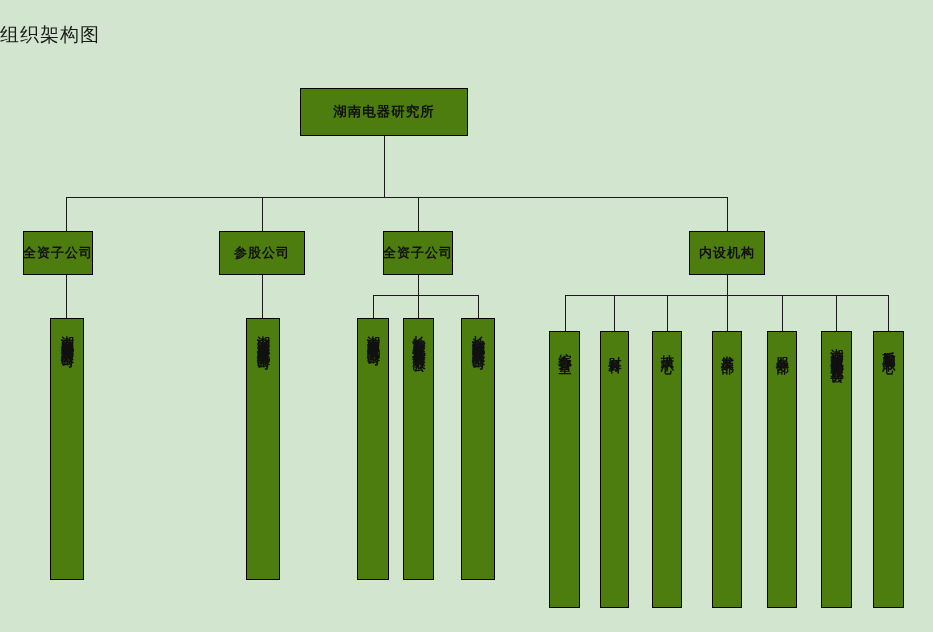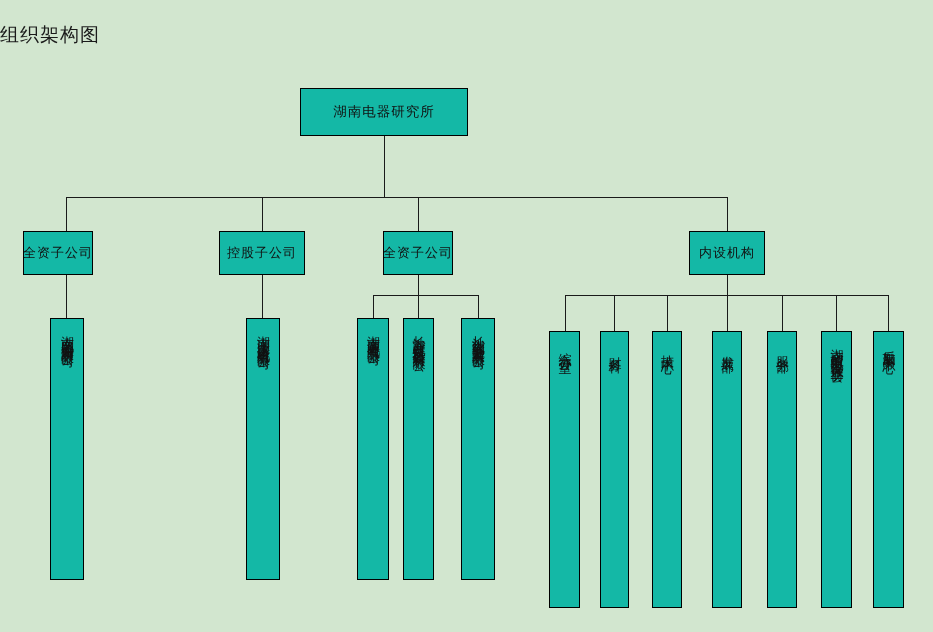--- a/index.html
+++ b/index.html
@@ -27,24 +27,25 @@
     width: 933px;
     font-size: 19px;
     color: #1a1a1a;
     letter-spacing: 1px;
     white-space: nowrap;
     margin-top: 16px;
   }
   .node {
     position: absolute;
     box-sizing: border-box;
-    background: #14b8a6;
+    background: #4d7c0f;
     border: 1px solid #000000;
     color: #111111;
     overflow: hidden;
+    font-weight: bold;
   }
   
   .node.horiz {
     display: flex;
     align-items: center;
     justify-content: center;
     font-size: 13px;
     letter-spacing: 1px;
     white-space: nowrap;
   }
@@ -90,21 +91,21 @@
 
   <div class="line v" style="left:66px; top:197px; height:34px;"></div>
   <div class="line v" style="left:262px; top:197px; height:34px;"></div>
   <div class="line v" style="left:418px; top:197px; height:34px;"></div>
   <div class="line v" style="left:727px; top:197px; height:34px;"></div>
 
   <div class="node horiz" style="left:23px; top:231px; width:70px; height:44px;">
     <span>全资子公司</span>
   </div>
   <div class="node horiz" style="left:219px; top:231px; width:86px; height:44px;">
-    <span>控股子公司</span>
+    <span>参股公司</span>
   </div>
   <div class="node horiz" style="left:383px; top:231px; width:70px; height:44px;">
     <span>全资子公司</span>
   </div>
   <div class="node horiz" style="left:689px; top:231px; width:76px; height:44px;">
     <span>内设机构</span>
   </div>
 
   <div class="line v" style="left:66px; top:275px; height:43px;"></div>
 

